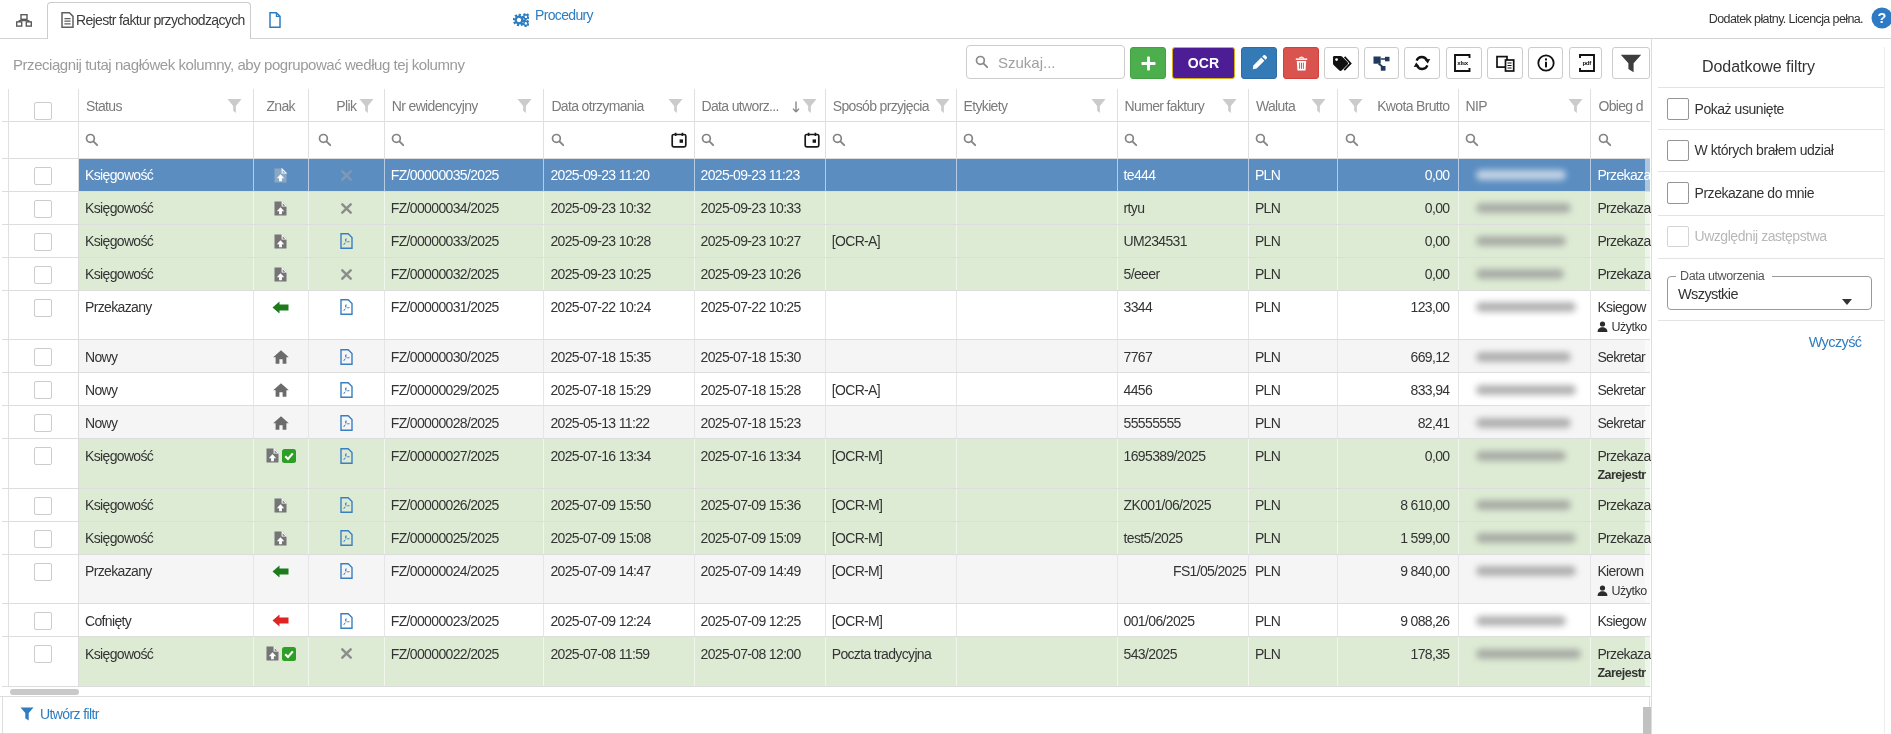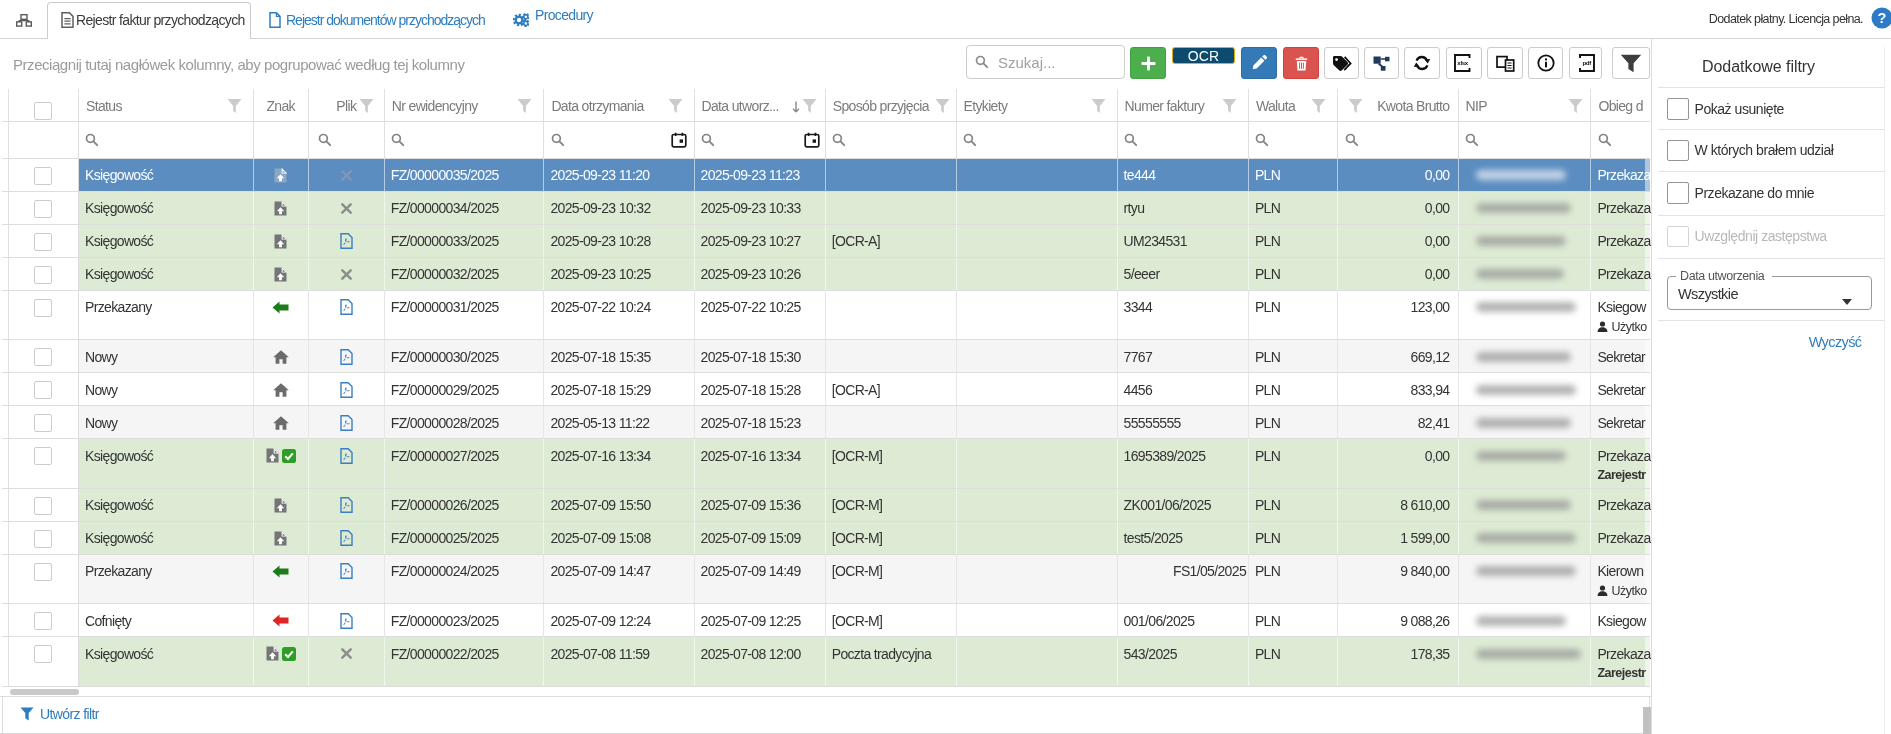--- a/index.html
+++ b/index.html
@@ -21,21 +21,20 @@
 <div style="left:47px;top:2px;width:204px;height:37px;background:#fff;border:1px solid #ccc;border-bottom:none;border-radius:4px 4px 0 0;"></div>
 <div style="left:61px;top:12px;width:14px;height:16px;"><svg width="13" height="16" viewBox="0 0 13 16">
         <path d="M1 0.8 H8.4 L12 4.4 V15.2 H1 Z" fill="none" stroke="#5f5f5f" stroke-width="1.5"></path>
         <path d="M3.4 6.6 H9.6 M3.4 9.2 H9.6 M3.4 11.8 H9.6" stroke="#5f5f5f" stroke-width="1.3"></path>
       </svg></div>
 <div class="ct" style="left:76px;top:0px;width:180px;height:39px;font-size:14px;color:#3a3a3a;letter-spacing:-0.65px;white-space:nowrap;">Rejestr faktur przychodzących</div>
 <div style="left:269px;top:12px;width:13px;height:16px;"><svg width="12" height="16" viewBox="0 0 12 16">
         <path d="M1 0.8 H7.4 L11 4.4 V15.2 H1 Z" fill="none" stroke="#2d7dc1" stroke-width="1.5"></path>
         <path d="M7.4 0.8 V4.4 H11" fill="none" stroke="#2d7dc1" stroke-width="1.2"></path>
       </svg></div>
-<div class="ct" style="left:286px;top:0px;width:210px;height:39px;font-size:14px;color:#2d7dc1;letter-spacing:-1.0px;white-space:nowrap;">Rejestr dokumentów przychodzących</div>
 <div style="left:513px;top:13px;width:17px;height:15px;"><svg width="16" height="14" viewBox="0 0 16 14">
         <circle cx="6" cy="7" r="4.3" fill="none" stroke="#2d7dc1" stroke-width="4.085" stroke-dasharray="1.8 1.45"></circle>
         <circle cx="6" cy="7" r="3.354" fill="none" stroke="#2d7dc1" stroke-width="2.15"></circle>
         <circle cx="12.8" cy="3.8" r="2.6" fill="none" stroke="#2d7dc1" stroke-width="2.4699999999999998" stroke-dasharray="1.8 1.45"></circle>
         <circle cx="12.8" cy="3.8" r="2.028" fill="none" stroke="#2d7dc1" stroke-width="1.3"></circle>
         <circle cx="12.8" cy="10.4" r="2.6" fill="none" stroke="#2d7dc1" stroke-width="2.4699999999999998" stroke-dasharray="1.8 1.45"></circle>
         <circle cx="12.8" cy="10.4" r="2.028" fill="none" stroke="#2d7dc1" stroke-width="1.3"></circle>
       </svg></div>
 <div class="ct" style="left:535px;top:0px;width:70px;height:30px;font-size:14px;color:#2d7dc1;letter-spacing:-0.65px;white-space:nowrap;text-align:center;">Procedury</div>
 <div class="ct" style="left:1663px;top:0px;width:200px;height:37px;font-size:12.5px;color:#333;letter-spacing:-0.6px;white-space:nowrap;justify-content:flex-end;">Dodatek płatny. Licencja pełna.</div>
@@ -49,21 +48,21 @@
         <circle cx="5.4" cy="5.4" r="3.9" fill="none" stroke="#8a8a8a" stroke-width="1.7"></circle>
         <path d="M8.4 8.4 L12.2 12.2" stroke="#8a8a8a" stroke-width="1.9" stroke-linecap="round"></path>
       </svg></div>
 <div class="ct" style="left:998px;top:45px;width:120px;height:34px;font-size:15px;color:#a0a0a0;">Szukaj...</div>
 <div class="cc" style="left:1130px;top:47px;width:36px;height:32px;background:#4cae4c;border:1px solid #43a143;border-radius:3px;">
       <svg width="17" height="17" viewBox="0 0 17 17">
         <rect x="7.05" y="1.5" width="2.9" height="14" rx="0.8" fill="#fff"></rect>
         <rect x="1.5" y="7.05" width="14" height="2.9" rx="0.8" fill="#fff"></rect>
       </svg>
     </div>
-<div class="cc" style="left:1172px;top:47px;width:63px;height:17px;background:#0c4a6e;border:1px solid #dcae0f;border-radius:3px;">
+<div class="cc" style="left:1172px;top:47px;width:63px;height:32px;background:#4c1d95;border:1px solid #dcae0f;border-radius:3px;font-weight:bold;">
       <span style="color:#fff;font-size:14px;letter-spacing:0.2px;">OCR</span>
     </div>
 <div class="cc" style="left:1241px;top:47px;width:36px;height:32px;background:#337ab7;border:1px solid #2e6da4;border-radius:3px;">
       <svg width="16" height="16" viewBox="0 0 16 16">
         <path d="M10.2 2.6 L13.4 5.8 L5.6 13.6 L1.8 14.2 L2.4 10.4 Z" fill="#fff"></path>
         <path d="M11.2 1.6 L12.6 0.3 A1.1 1.1 0 0 1 14.2 0.3 L15.7 1.8 A1.1 1.1 0 0 1 15.7 3.4 L14.4 4.8 Z" fill="#fff"></path>
       </svg>
     </div>
 <div class="cc" style="left:1283px;top:47px;width:36px;height:32px;background:#d9534f;border:1px solid #d43f3a;border-radius:3px;">
       <svg width="13" height="15" viewBox="0 0 13 15">

